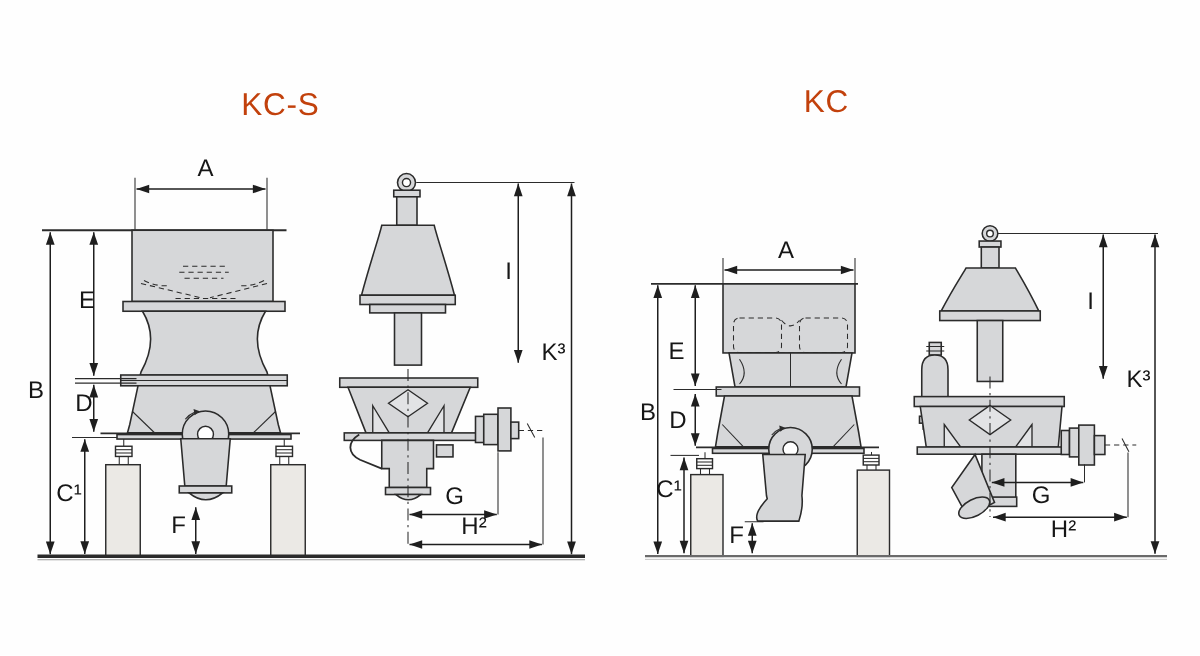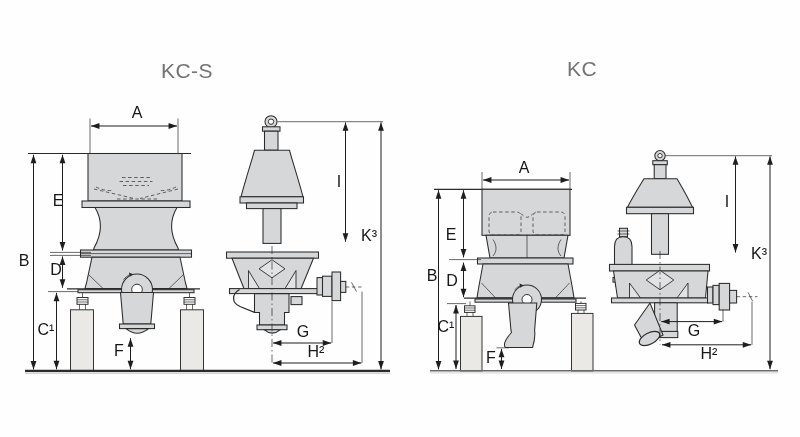--- a/index.html
+++ b/index.html
@@ -9,21 +9,21 @@
     --pillar-fill:#ebe9e5;
     --ground-kc:#6a6a6a;
     --dim:#1e1e1e;
   }
   html,body{margin:0;padding:0;background:#ffffff;}
   #stage{position:relative;width:800px;height:437px;background:#fefefe;overflow:hidden;
          font-family:"Liberation Sans",sans-serif;}
   #art{position:absolute;left:0;top:0;}
   .dim-label{position:absolute;transform:translate(-50%,-50%);font-size:16px;color:#161616;
              white-space:nowrap;line-height:1;}
-  .title{font-size:21px;letter-spacing:.5px;color:#737373;}
+  .title{font-size:21px;letter-spacing:.5px;color:#c2410c;}
   
   .f{fill:var(--machine-fill);stroke:var(--line);stroke-width:1.05;}
   .f2{fill:var(--machine-fill-light);stroke:var(--line);stroke-width:.9;}
   .p{fill:var(--pillar-fill);stroke:var(--line);stroke-width:.95;}
   .w{fill:#ffffff;stroke:var(--line);stroke-width:.95;}
   .l{fill:none;stroke:var(--line);stroke-width:1.2;}
   .lt{fill:none;stroke:var(--line);stroke-width:.7;}
   .dim{fill:none;stroke:var(--dim);stroke-width:1;}
   .dash{stroke-dasharray:3.5 2.6;}
   .cl{stroke-dasharray:8 3 1.5 3;}
@@ -252,21 +252,21 @@
     </g>
 
     <g>
       <line x1="430" y1="370.8" x2="778" y2="370.8" stroke="var(--ground-kc)" stroke-width="1.5"></line>
       <line x1="430" y1="372.9" x2="778" y2="372.9" stroke="#bbbbbb" stroke-width=".6"></line>
     </g>
   </g>
 </svg>
 
 <div class="dim-label title" style="left:187px;top:70px;">KC-S</div>
-<div class="dim-label title" style="left:582px;top:68px;">KC</div>
+<div class="dim-label title" style="left:551px;top:68px;">KC</div>
 
 <div class="dim-label" style="left:137px;top:113px;">A</div>
 <div class="dim-label" style="left:58px;top:201px;">E</div>
 <div class="dim-label" style="left:24px;top:261px;">B</div>
 <div class="dim-label" style="left:56px;top:270px;">D</div>
 <div class="dim-label" style="left:46px;top:330px;">C¹</div>
 <div class="dim-label" style="left:119px;top:351px;">F</div>
 <div class="dim-label" style="left:339px;top:182px;">I</div>
 <div class="dim-label" style="left:369px;top:236px;">K³</div>
 <div class="dim-label" style="left:303px;top:332px;">G</div>

